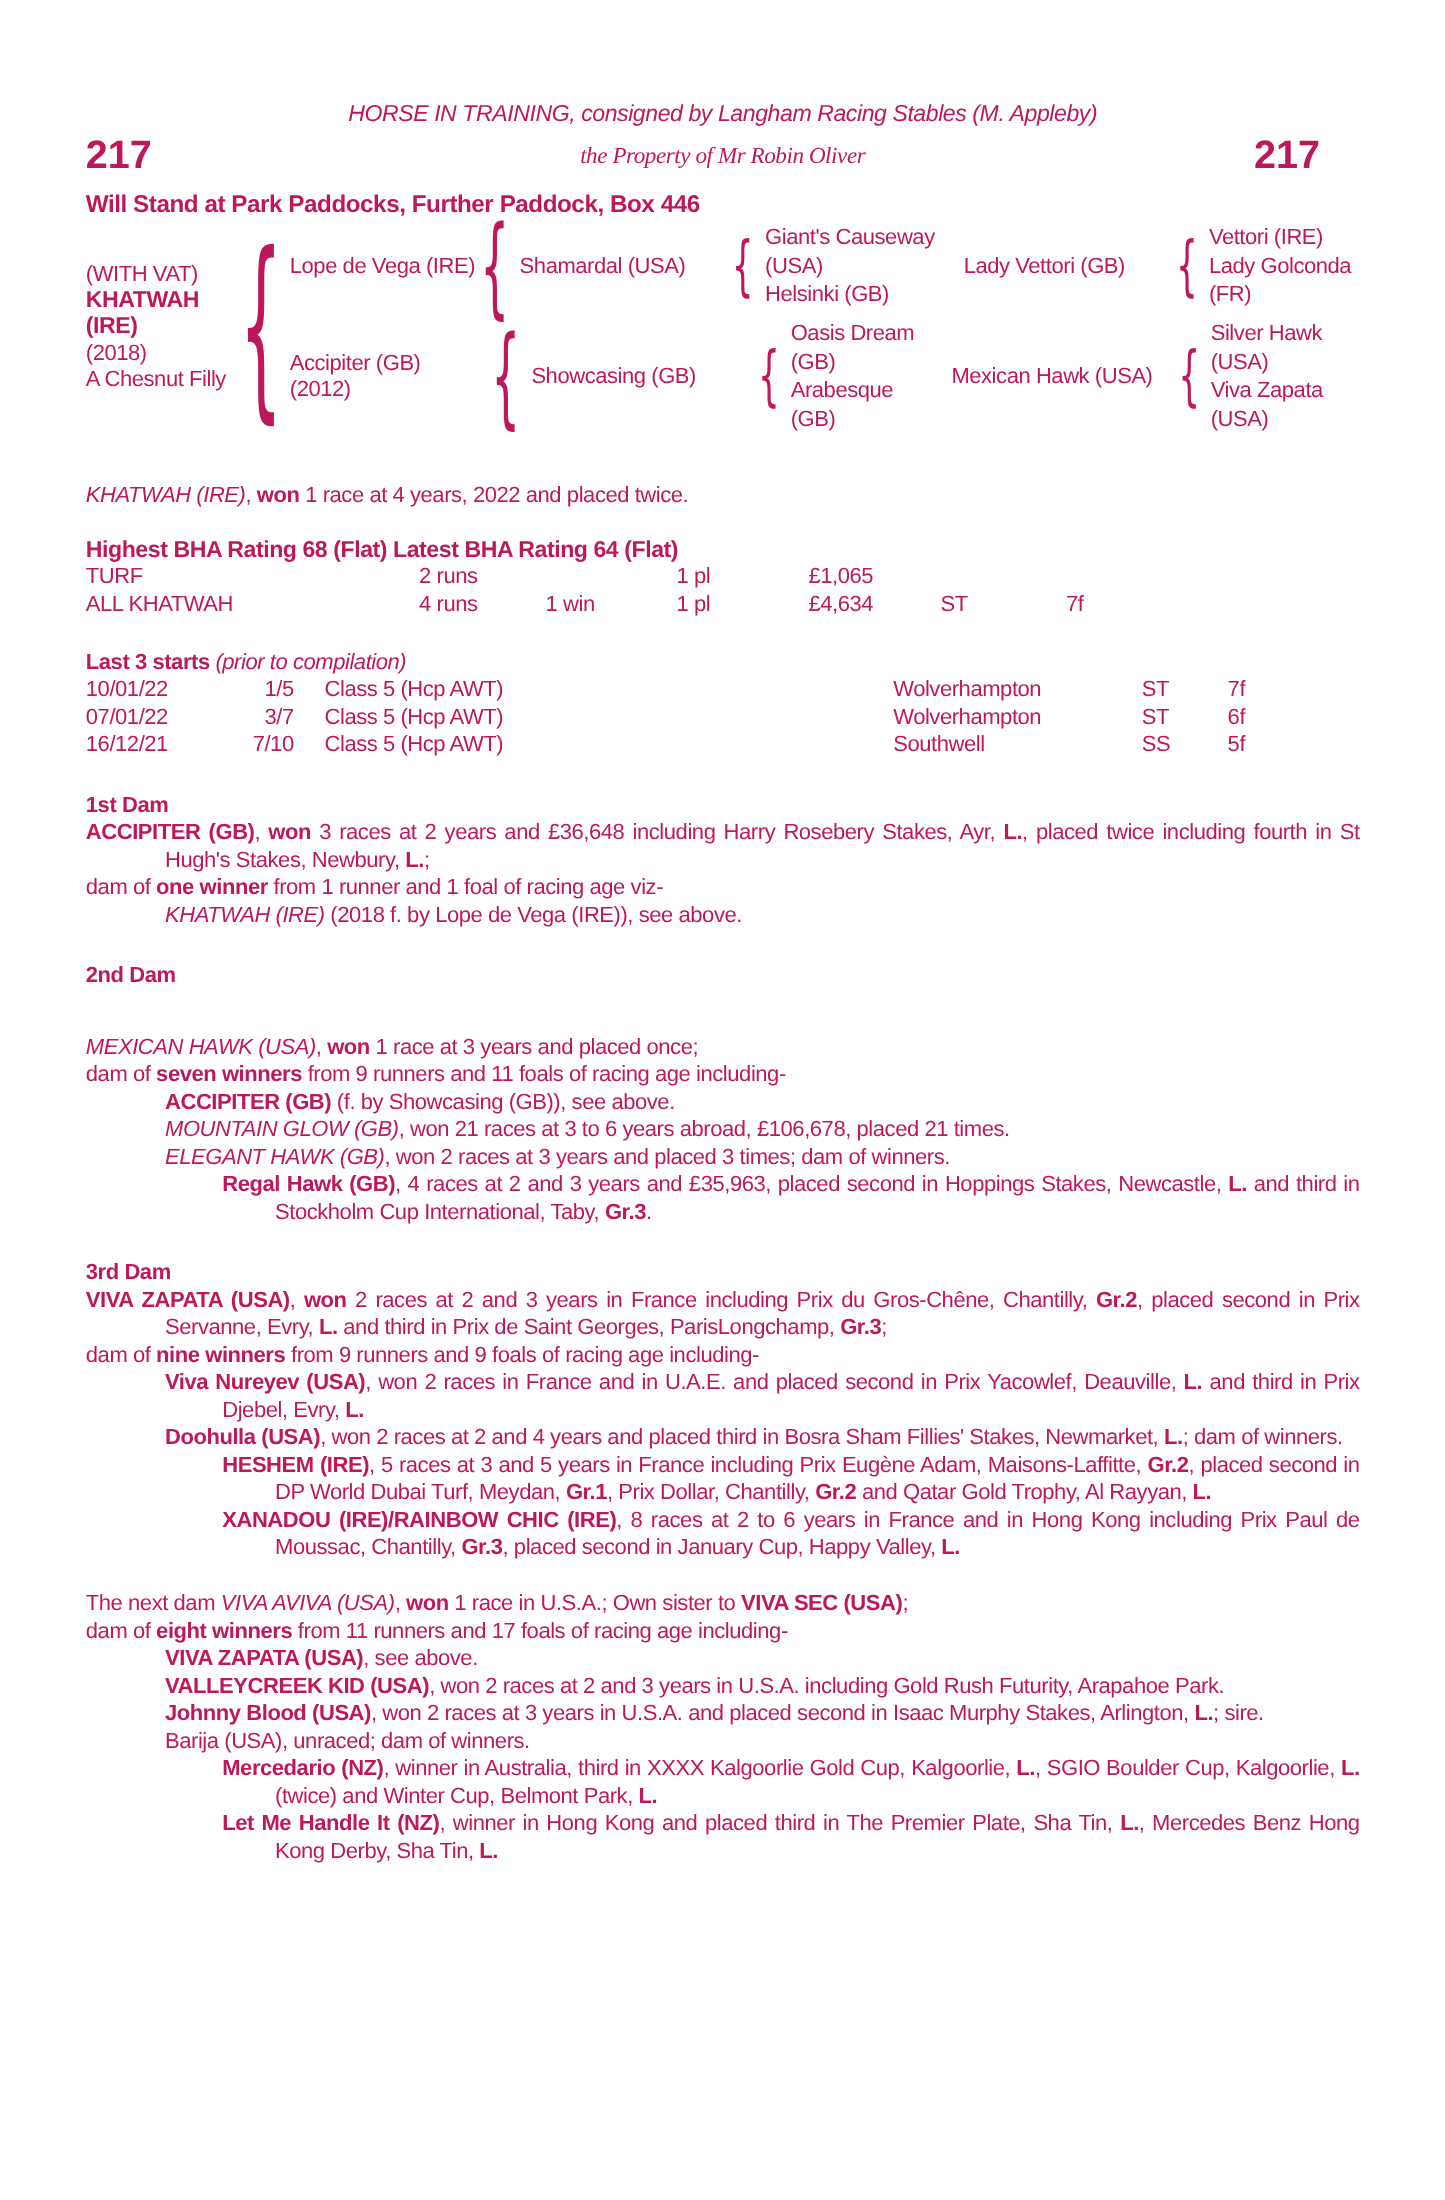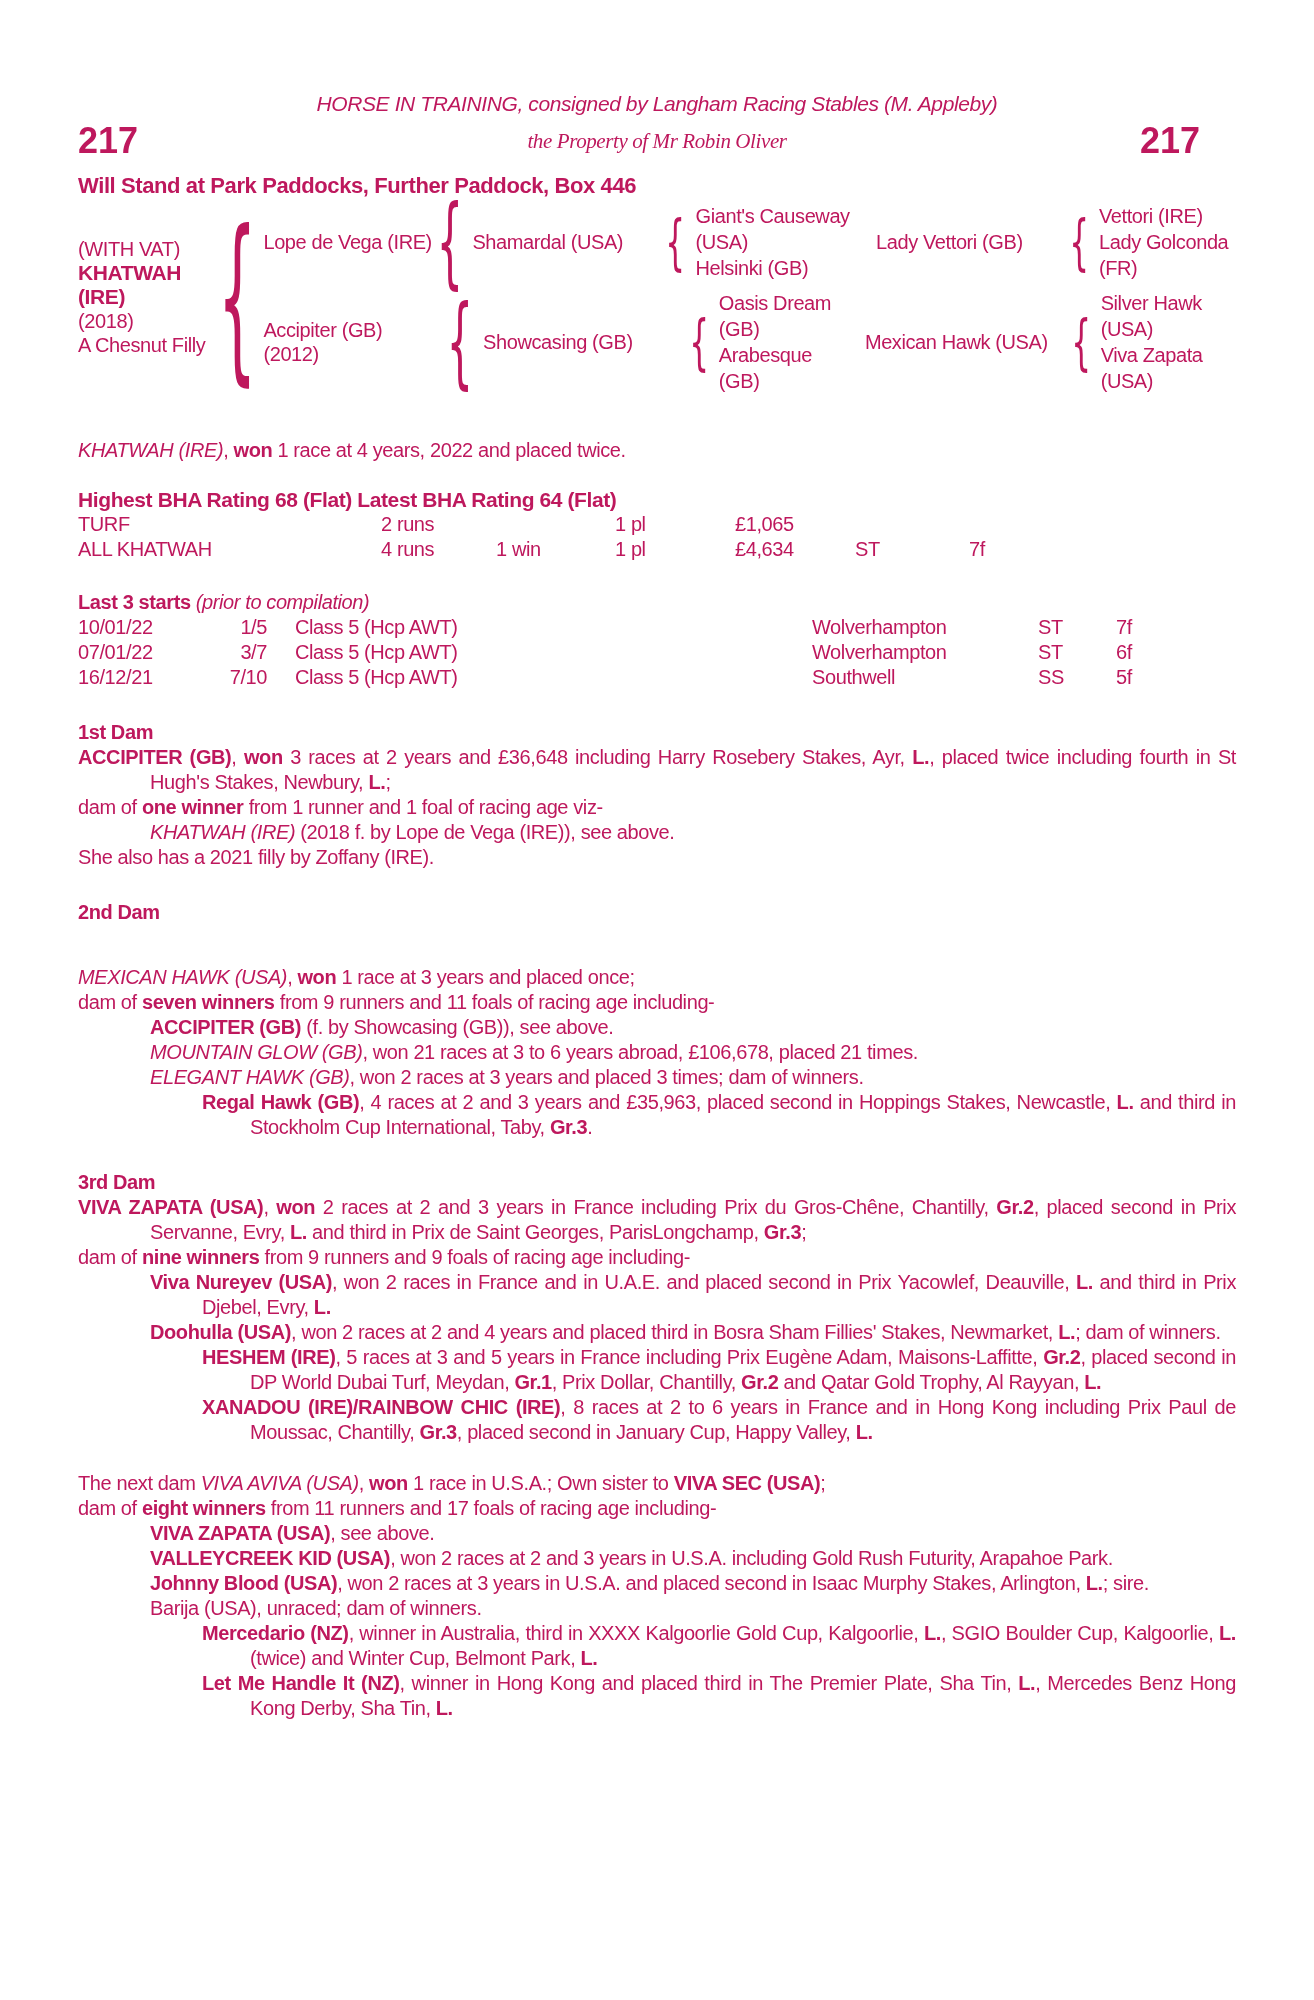--- a/index.html
+++ b/index.html
@@ -217,21 +217,20 @@
         </div>
       </div>
   </div>
 
   <div id="dam-sections">
       <div class="dam-section">
         <div class="dam-heading">1st Dam</div>
         <div class="para" style="padding-left: 72px; text-indent: -72px;"><span class="b">ACCIPITER (GB)</span><span>, </span><span class="b">won</span><span> 3 races at 2 years and £36,648 including Harry Rosebery Stakes, Ayr, </span><span class="b">L.</span><span>, placed twice including fourth in St Hugh's Stakes, Newbury, </span><span class="b">L.</span><span>;</span></div>
         <div class="para" style="padding-left: 0px; text-indent: 0px;"><span>dam of </span><span class="b">one winner</span><span> from 1 runner and 1 foal of racing age viz-</span></div>
         <div class="para" style="padding-left: 124px; text-indent: -52px;"><span class="i">KHATWAH (IRE)</span><span> (2018 f. by Lope de Vega (IRE)), see above.</span></div>
-        <div class="para" style="padding-left: 0px; text-indent: 0px;"><span>She also has a 2021 filly by Zoffany (IRE).</span></div>
       </div>
       <div class="dam-section">
         <div class="dam-heading">2nd Dam</div>
         <div class="para" style="padding-left: 72px; text-indent: -72px; margin-top: 40px;"><span class="i">MEXICAN HAWK (USA)</span><span>, </span><span class="b">won</span><span> 1 race at 3 years and placed once;</span></div>
         <div class="para" style="padding-left: 0px; text-indent: 0px;"><span>dam of </span><span class="b">seven winners</span><span> from 9 runners and 11 foals of racing age including-</span></div>
         <div class="para" style="padding-left: 124px; text-indent: -52px;"><span class="b">ACCIPITER (GB)</span><span> (f. by Showcasing (GB)), see above.</span></div>
         <div class="para" style="padding-left: 124px; text-indent: -52px;"><span class="i">MOUNTAIN GLOW (GB)</span><span>, won 21 races at 3 to 6 years abroad, £106,678, placed 21 times.</span></div>
         <div class="para" style="padding-left: 124px; text-indent: -52px;"><span class="i">ELEGANT HAWK (GB)</span><span>, won 2 races at 3 years and placed 3 times; dam of winners.</span></div>
         <div class="para" style="padding-left: 172px; text-indent: -48px;"><span class="b">Regal Hawk (GB)</span><span>, 4 races at 2 and 3 years and £35,963, placed second in Hoppings Stakes, Newcastle, </span><span class="b">L.</span><span> and third in Stockholm Cup International, Taby, </span><span class="b">Gr.3</span><span>.</span></div>
       </div>

